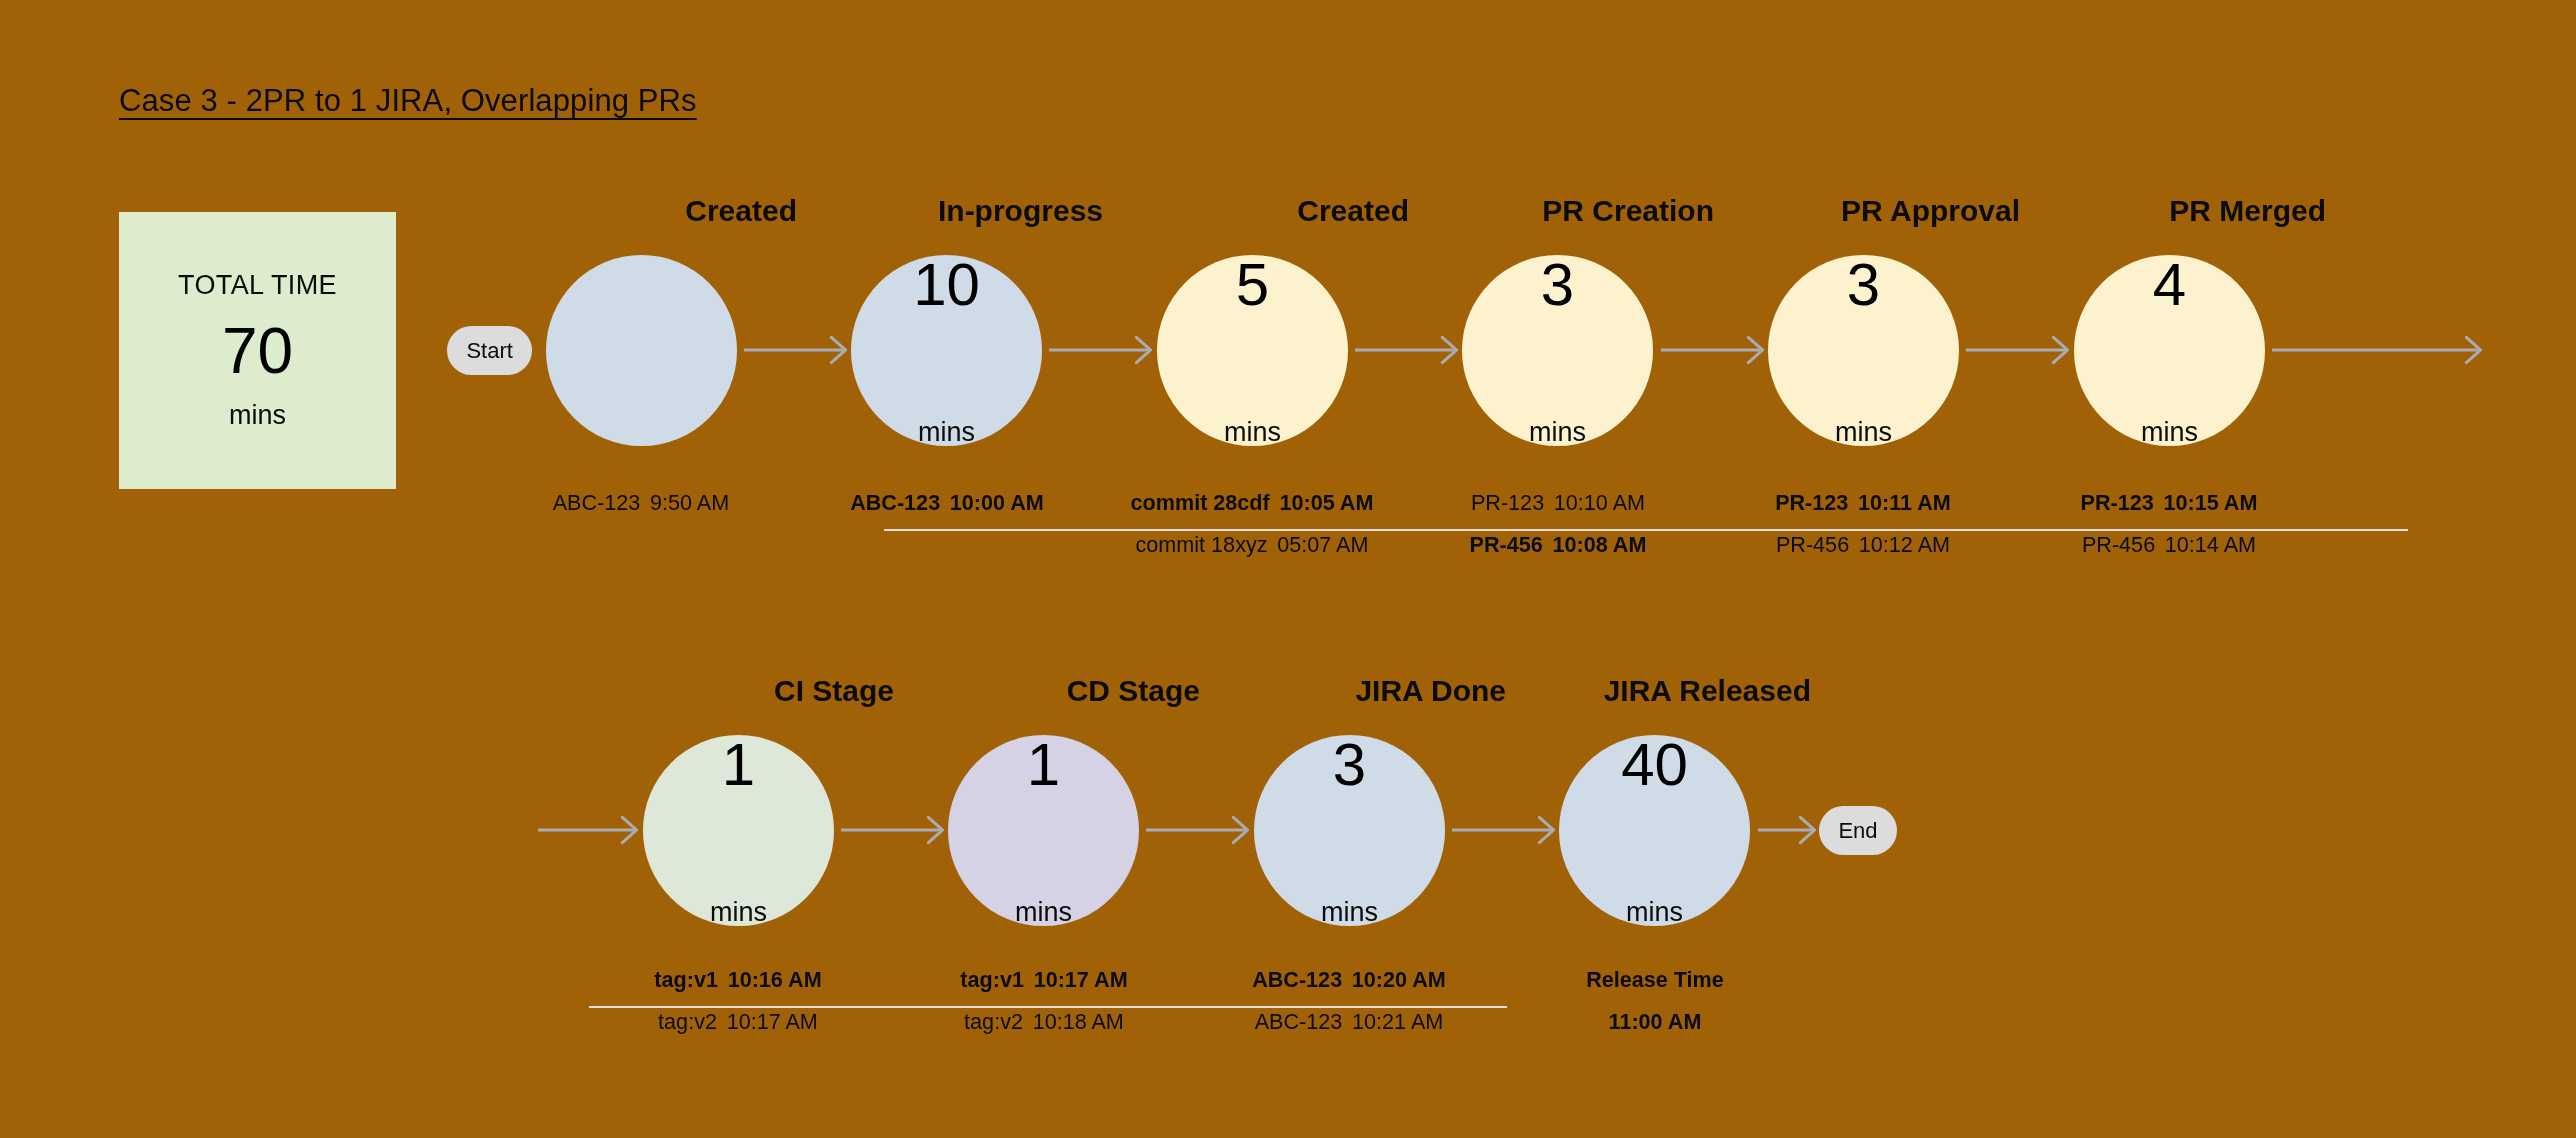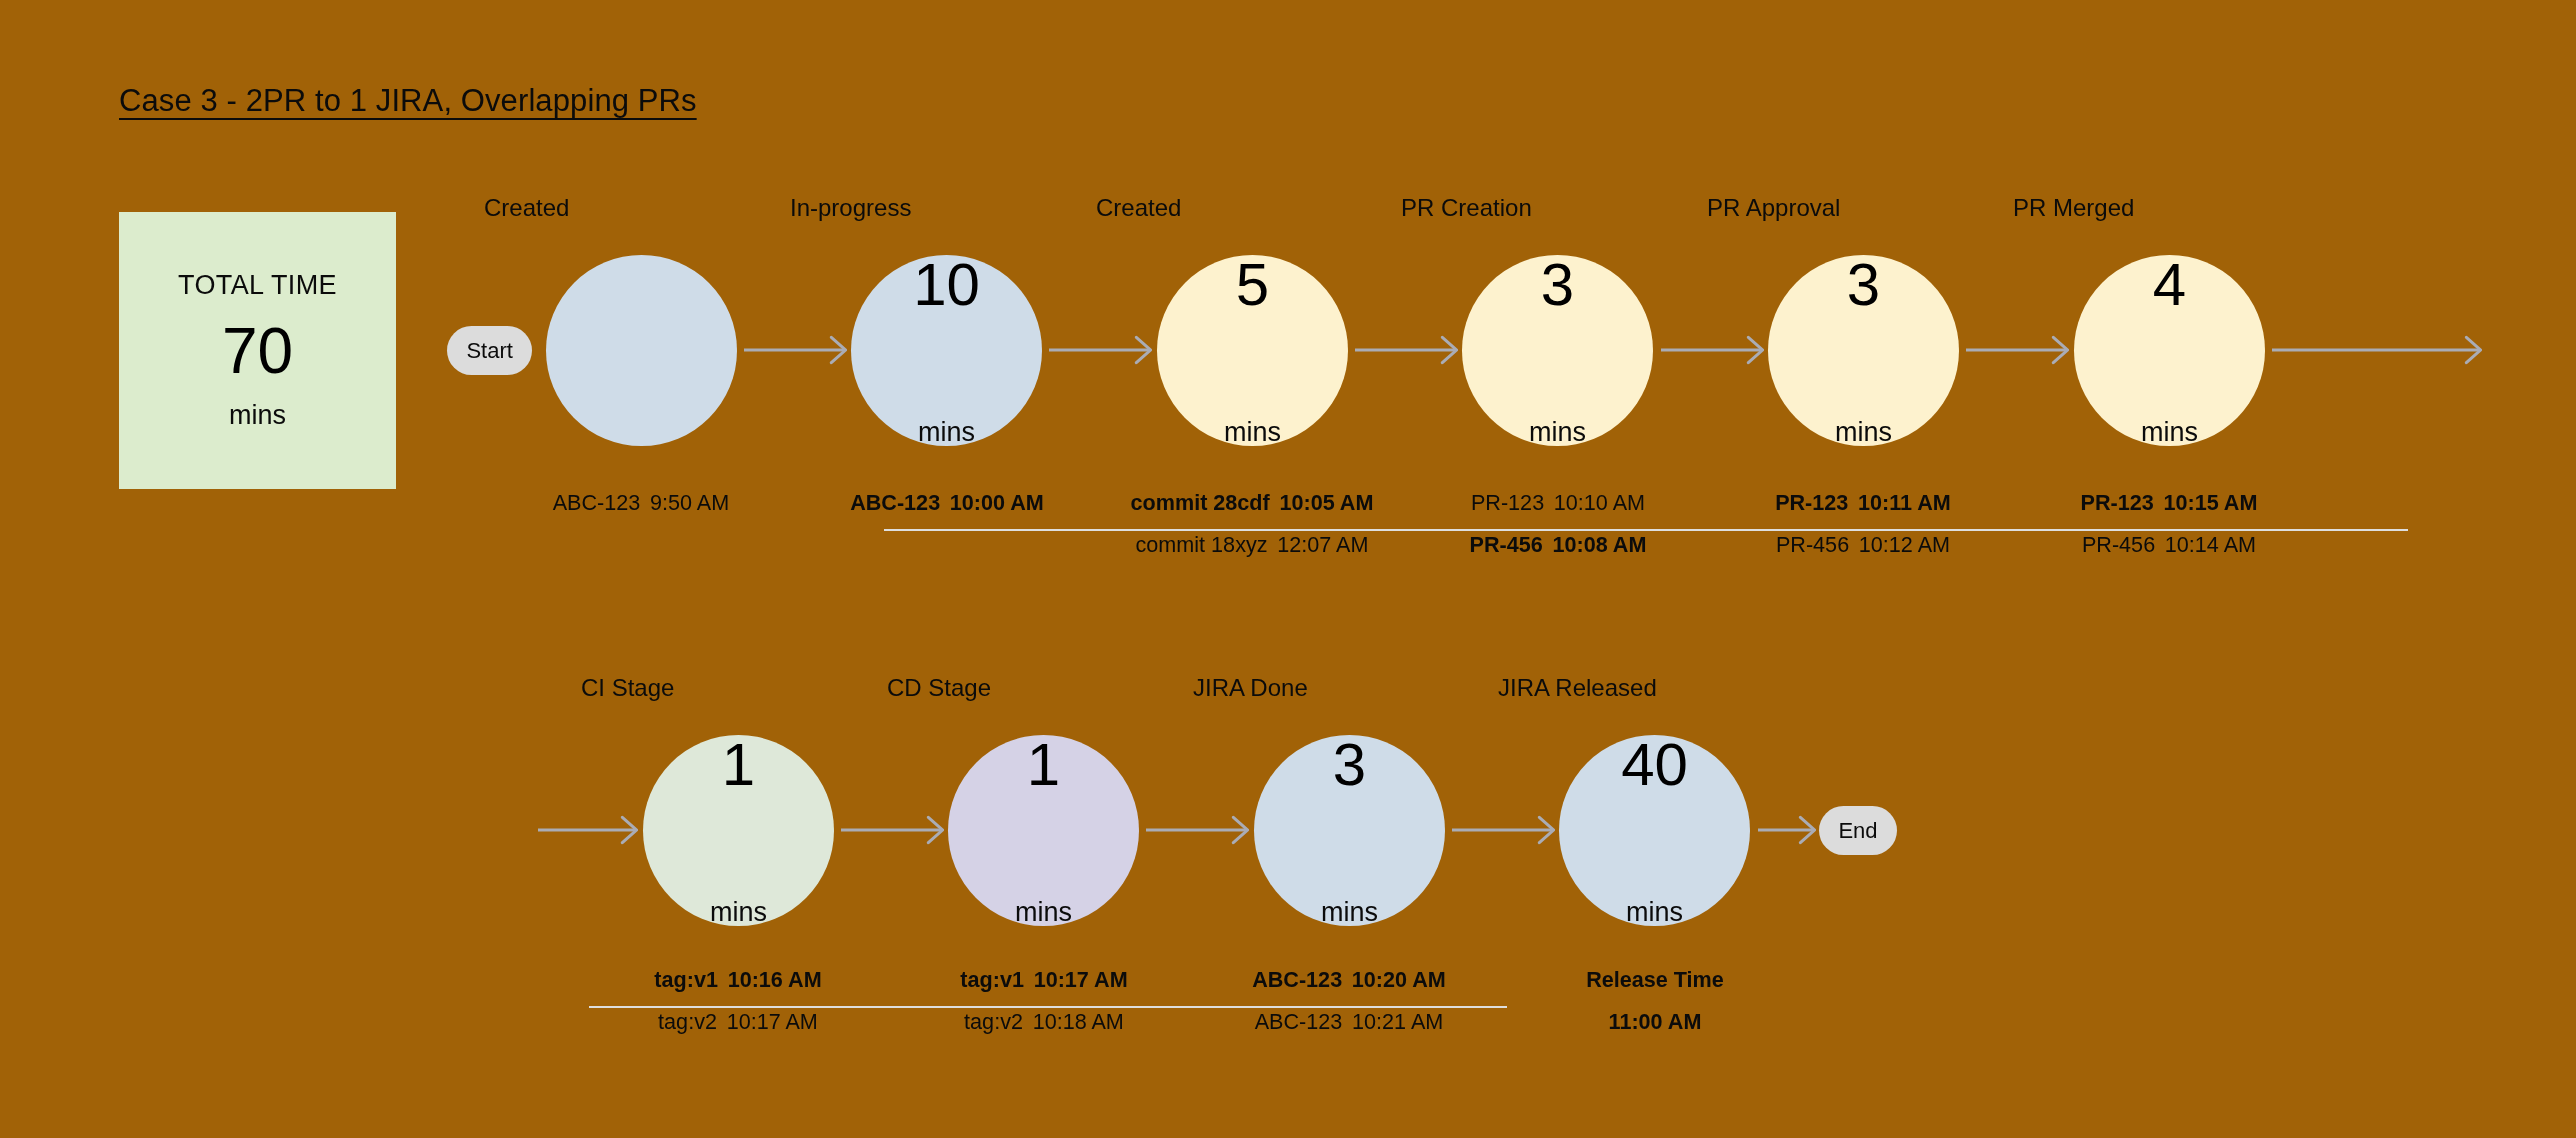--- a/index.html
+++ b/index.html
@@ -108,23 +108,23 @@
     font-weight: 400;
     line-height: 1;
     margin-top: 13.4px;
     color: #0b0b0b;
   }
 
   
   .node-title {
     position: absolute;
     width: 313px;
-    text-align: left;
-    font-size: 24px;
-    font-weight: 400;
+    text-align: right;
+    font-size: 30px;
+    font-weight: 700;
     color: #0b0b0b;
     white-space: nowrap;
     line-height: 1;
   }
 
   
   .labels {
     position: absolute;
     width: 328px;
     text-align: center;
@@ -199,21 +199,21 @@
           <polyline points="117,3 136,20 117,37" fill="none" stroke="#aaacb5" stroke-width="4" stroke-linecap="round" stroke-linejoin="miter"></polyline>
         </svg>
       </div>
       <div class="node-title" style="left: 1096px; top: 196px;">Created</div>
       <div class="node" style="left: 1157px; top: 255px; background: rgb(253, 242, 206);">
         <div class="n-value">5</div>
         <div class="n-unit">mins</div>
       </div>
       <div class="labels" style="left: 1088px; top: 492px;">
         <div class="lrow r1 strong"><span>commit 28cdf</span><span class="sep"></span><span>10:05 AM</span></div>
-        <div class="lrow r2"><span>commit 18xyz</span><span class="sep"></span><span>12:07 AM</span></div>
+        <div class="lrow r2"><span>commit 18xyz</span><span class="sep"></span><span>05:07 AM</span></div>
       </div>
       <div class="arrow" style="left: 1355px; top: 335px;">
         <svg width="103" height="30" viewBox="0 0 138 40">
           <line x1="0" y1="20" x2="134" y2="20" stroke="#aaacb5" stroke-width="4"></line>
           <polyline points="117,3 136,20 117,37" fill="none" stroke="#aaacb5" stroke-width="4" stroke-linecap="round" stroke-linejoin="miter"></polyline>
         </svg>
       </div>
       <div class="node-title" style="left: 1401px; top: 196px;">PR Creation</div>
       <div class="node" style="left: 1462px; top: 255px; background: rgb(253, 242, 206);">
         <div class="n-value">3</div>

